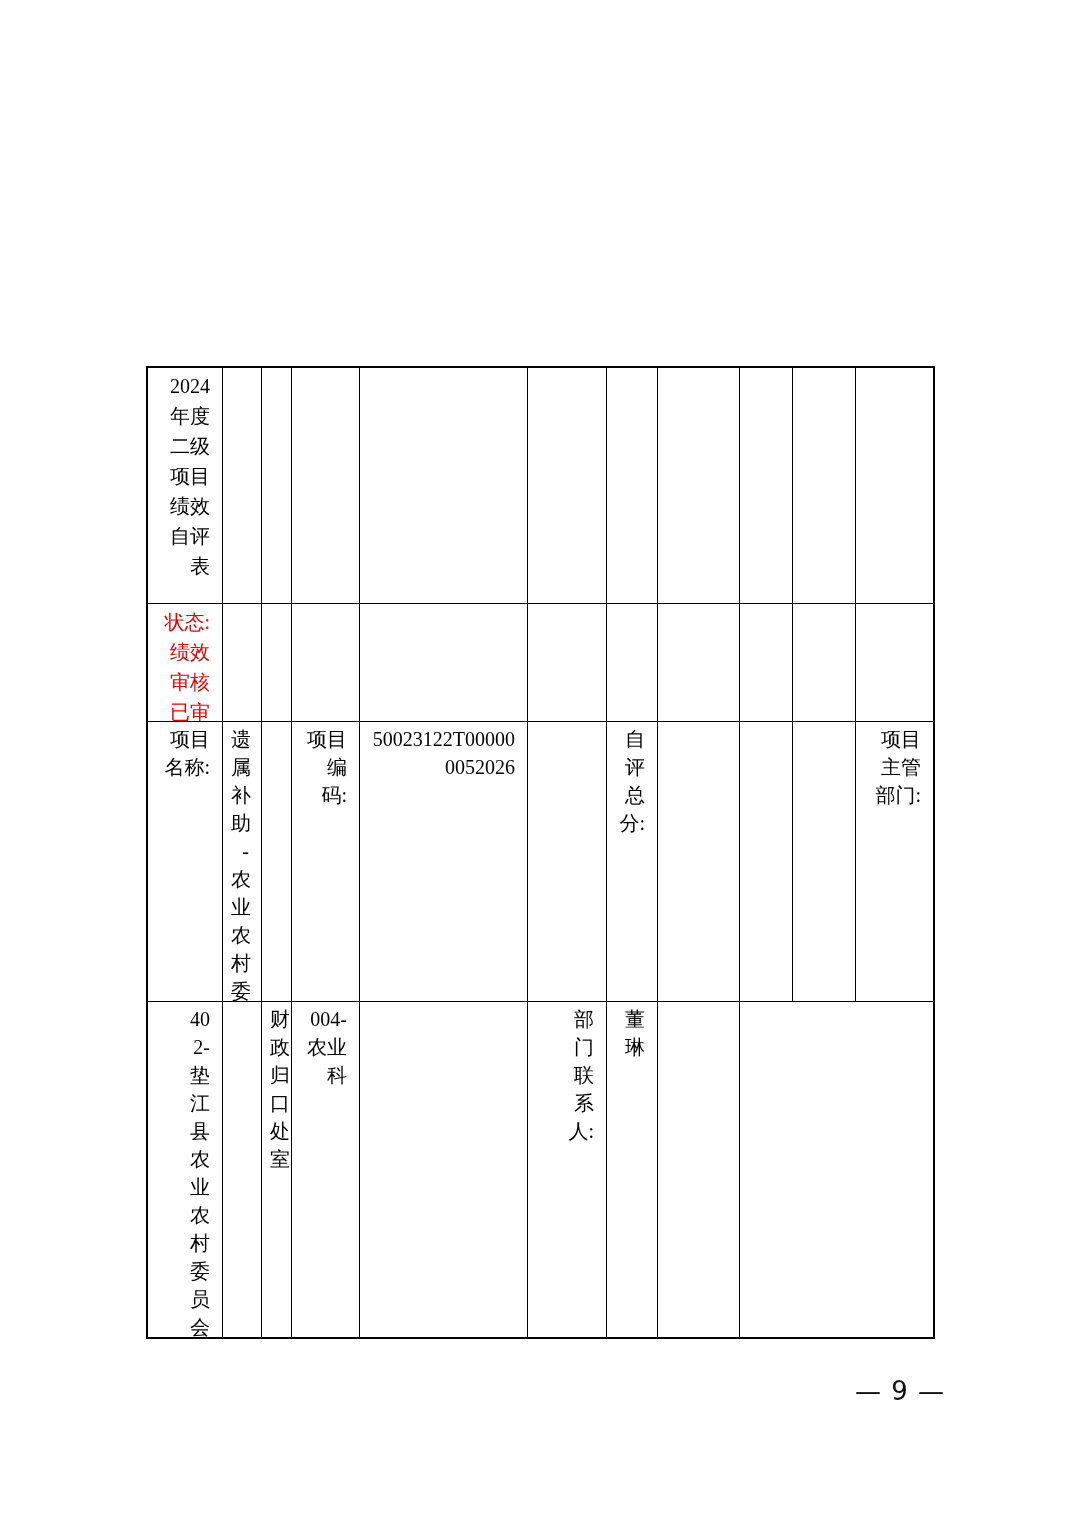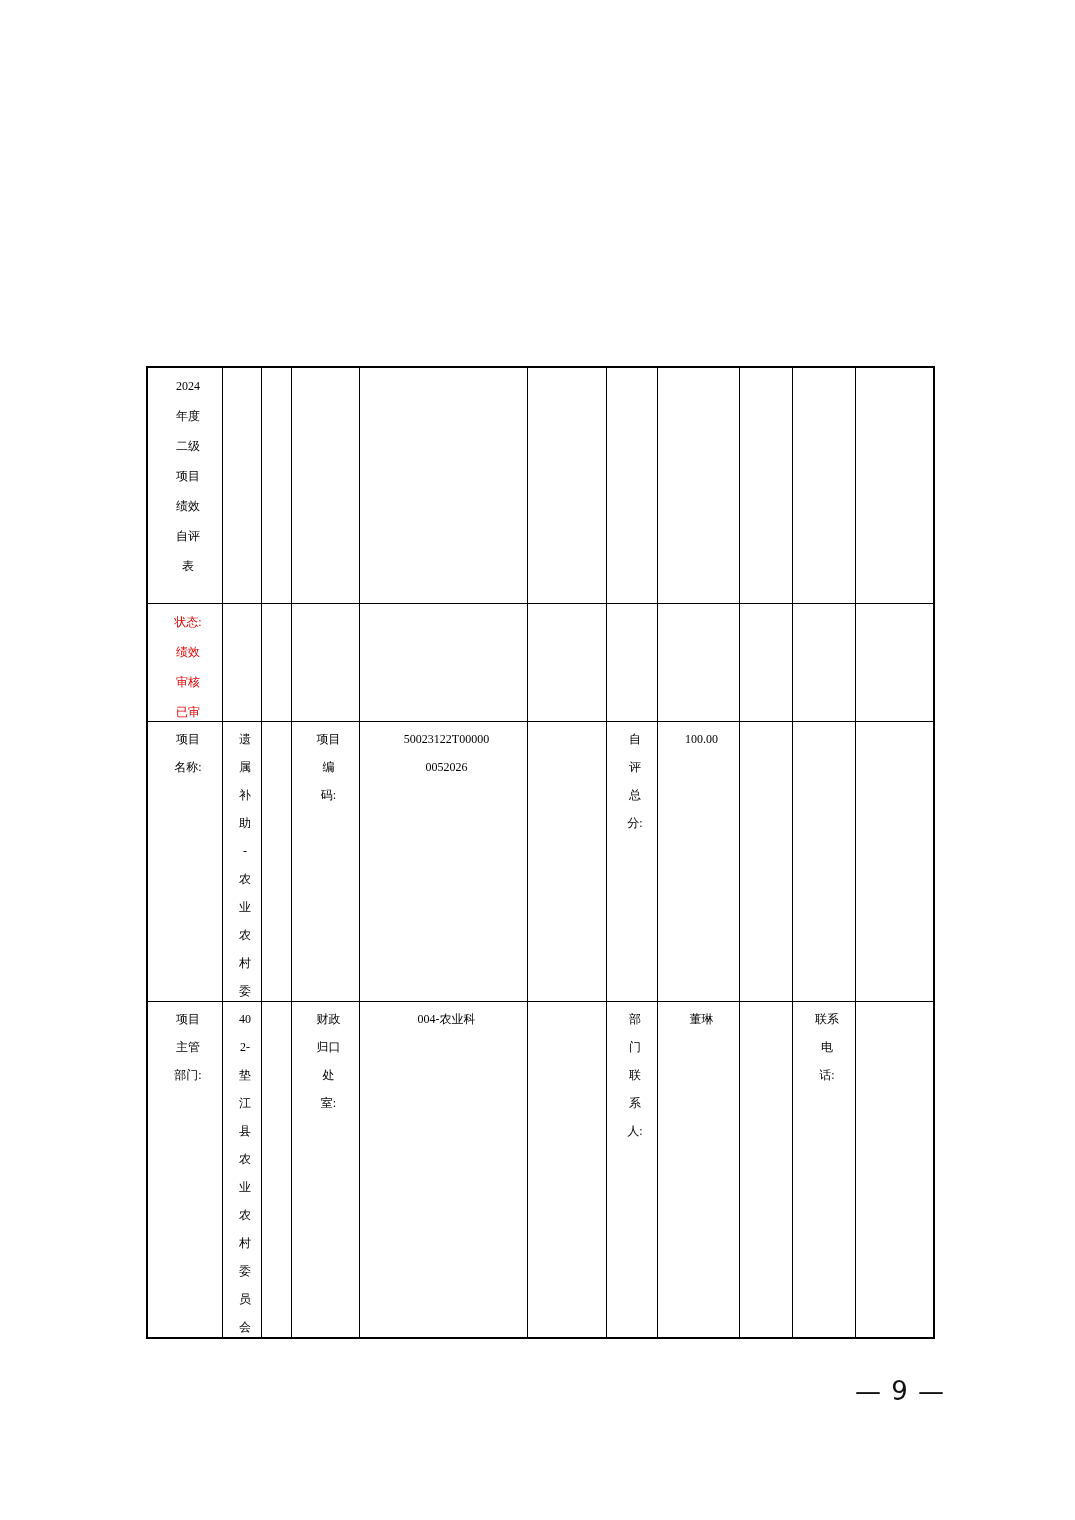--- a/index.html
+++ b/index.html
@@ -26,25 +26,25 @@
     border: 2px solid #000000;
     display: grid;
     grid-template-columns: 75px 39px 30px 68px 168px 79px 51px 82px 53px 63px 77px;
     grid-template-rows: 236px 118px 280px 335px;
   }
   .doc-table > div {
     box-sizing: border-box;
     border-right: 1px solid #000000;
     border-bottom: 1px solid #000000;
     overflow: hidden;
-    font-size: 12px;
+    font-size: 20px;
     line-height: 28px;
-    padding: 3px 2px 0 8px;
+    padding: 3px 12px 0 8px;
     white-space: pre-line;
-    text-align: center;
+    text-align: right;
   }
   .doc-table > div:nth-child(11n) { border-right: none; }
   .doc-table > div:nth-child(n+34) { border-bottom: none; }
   
   .doc-table > div:nth-child(-n+22) { line-height: 30px; }
   .cell-center {
     text-align: center;
     padding-left: 0;
     padding-right: 0;
   }
@@ -118,21 +118,20 @@
     <div>项目
 编
 码:</div>
     <div>50023122T00000
 0052026</div>
     <div></div>
     <div>自
 评
 总
 分:</div>
-    <div>100.00</div>
     <div></div>
     <div></div>
     <div></div>
 
     <div>项目
 主管
 部门:</div>
     <div class="cell-center">40
 2-
 垫
@@ -152,20 +151,17 @@
 室:</div>
     <div>004-农业科</div>
     <div></div>
     <div>部
 门
 联
 系
 人:</div>
     <div>董琳</div>
     <div></div>
-    <div>联系
-电
-话:</div>
   </div>
 
   <div class="page-number">— 9 —</div>
 
 </div>
 
 </body></html>

